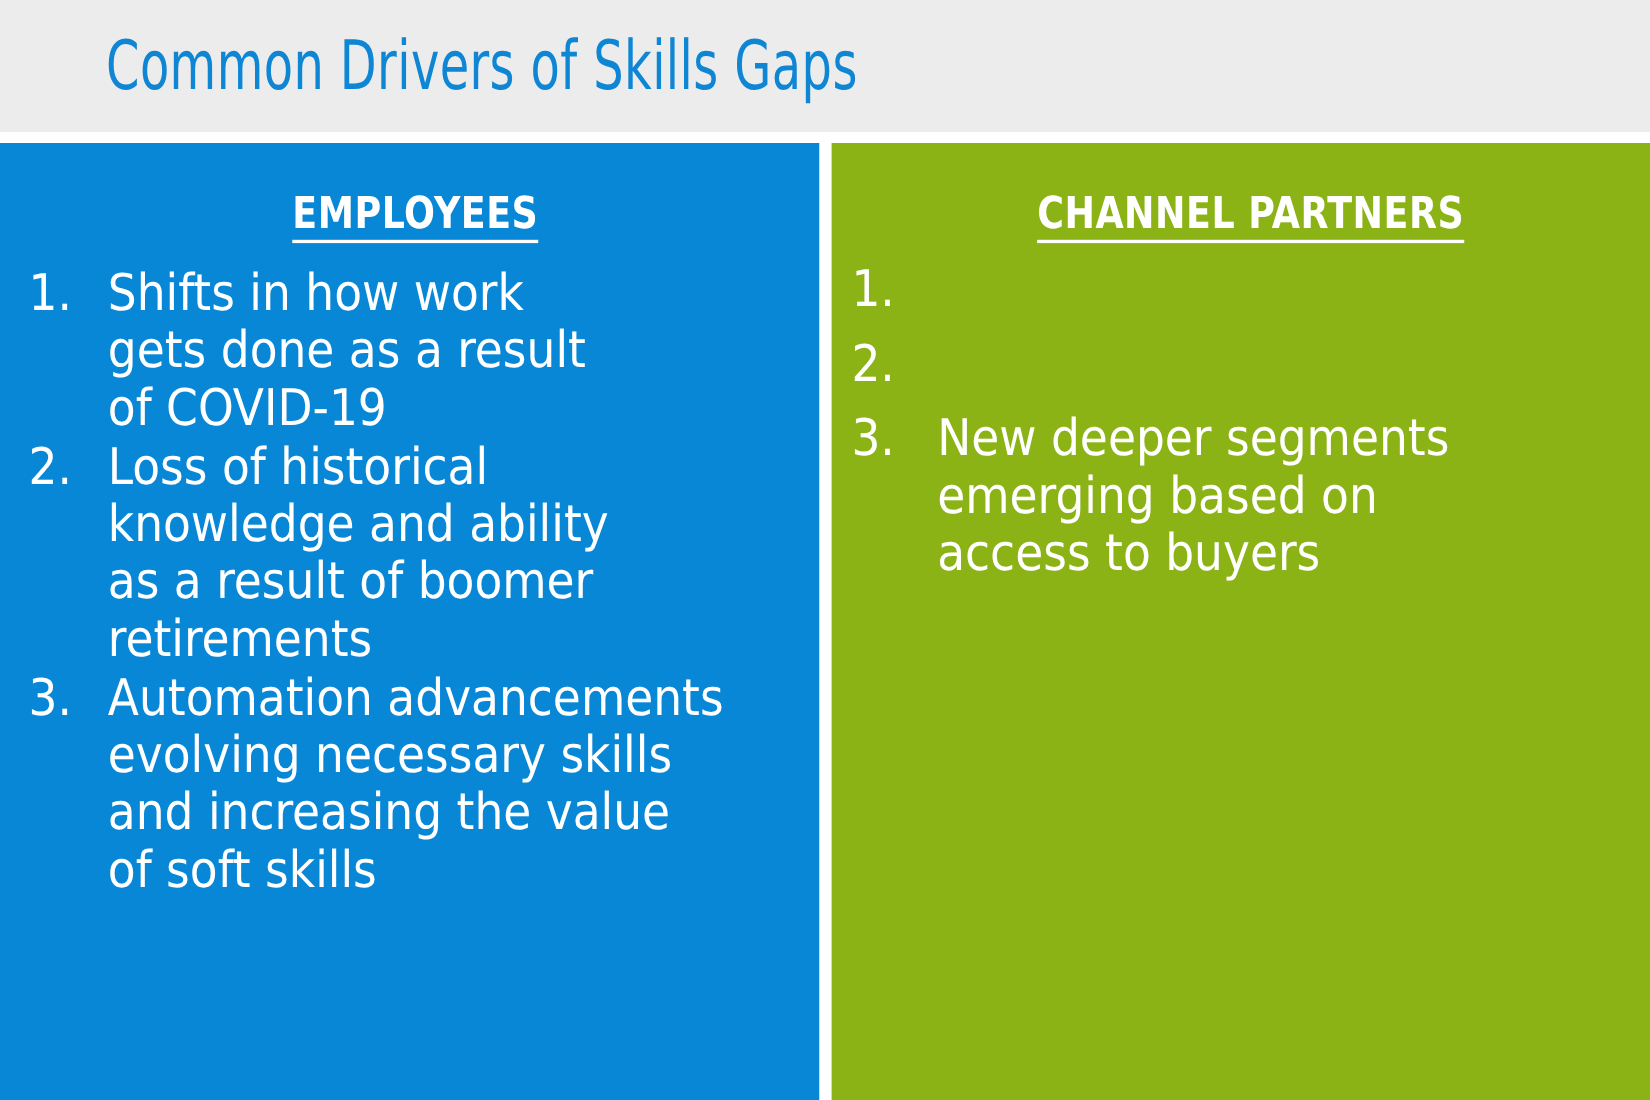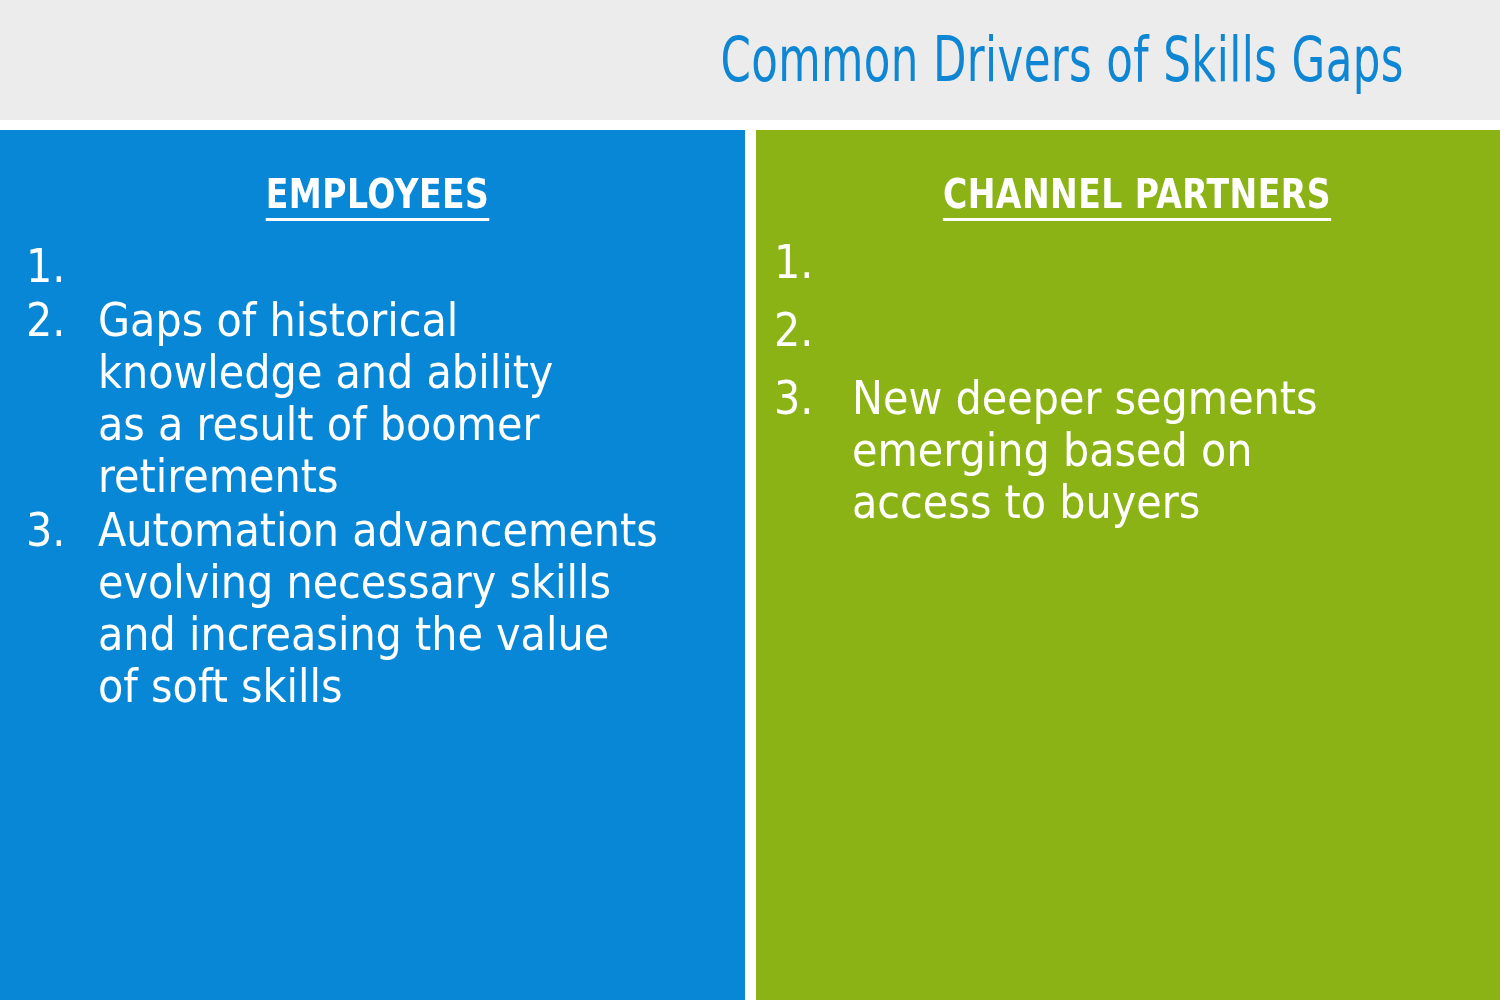--- a/index.html
+++ b/index.html
@@ -25,21 +25,21 @@
   
   .title-band {
     position: absolute;
     left: 0;
     top: 0;
     width: 1500px;
     height: 120px;
     background: #ececec;
     display: flex;
     align-items: center;
-    justify-content: flex-end;
+    justify-content: flex-start;
   }
   .title-text {
     color: #0e86d4;
     font-size: 62px;
     line-height: 1;
     font-weight: 400;
     letter-spacing: 0.5px;
     white-space: nowrap;
     transform: scaleX(0.78);
     transform-origin: center center;
@@ -138,24 +138,27 @@
 
   <div class="columns">
 
     <div class="panel panel-blue">
       <div class="panel-heading">
         <span class="hd">EMPLOYEES</span>
       </div>
       <ul class="list">
         <li class="list-item">
           <span class="item-num">1.</span>
+          <span class="item-text">Shifts in how work
+gets done as a result
+of COVID-19</span>
         </li>
         <li class="list-item">
           <span class="item-num">2.</span>
-          <span class="item-text">Gaps of historical
+          <span class="item-text">Loss of historical
 knowledge and ability
 as a result of boomer
 retirements</span>
         </li>
         <li class="list-item">
           <span class="item-num">3.</span>
           <span class="item-text">Automation advancements
 evolving necessary skills
 and increasing the value
 of soft skills</span>

